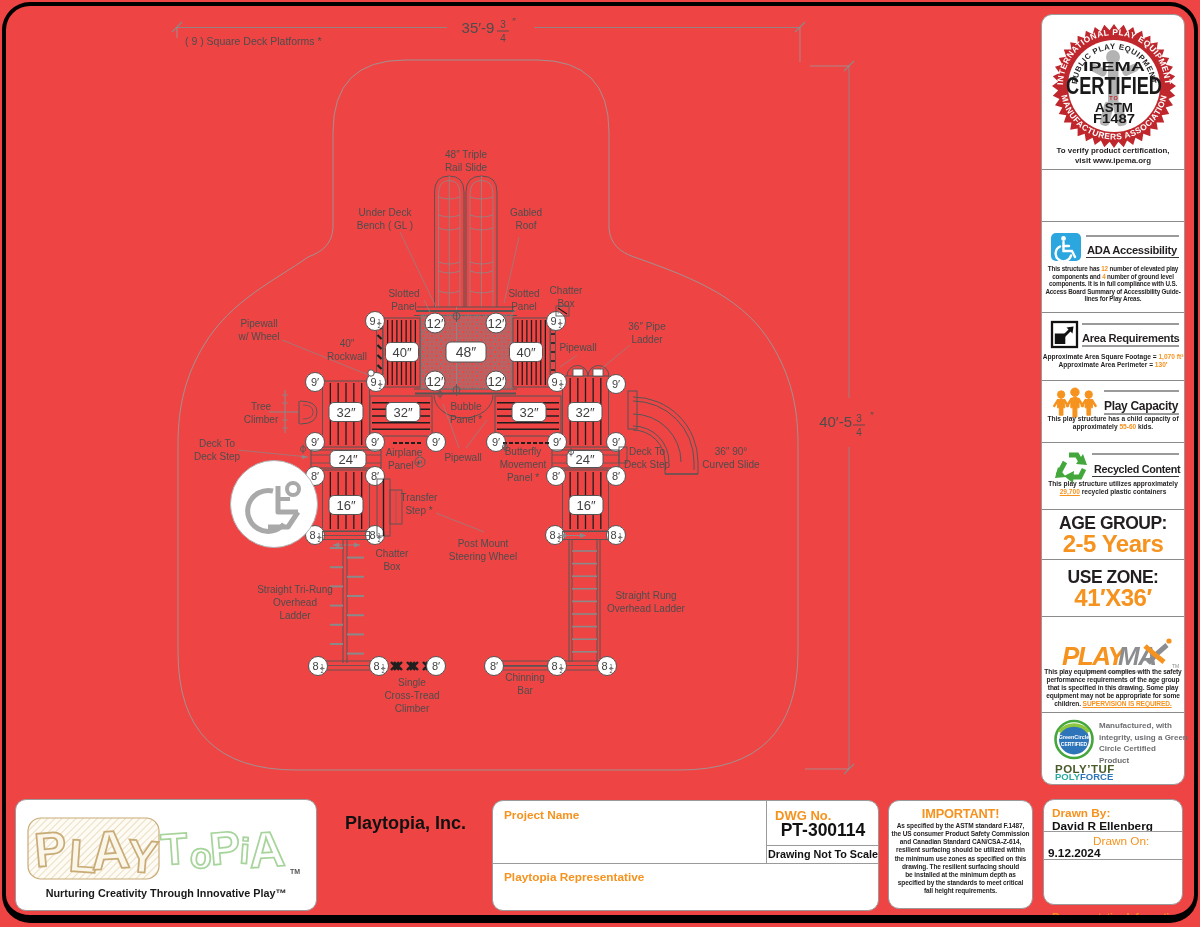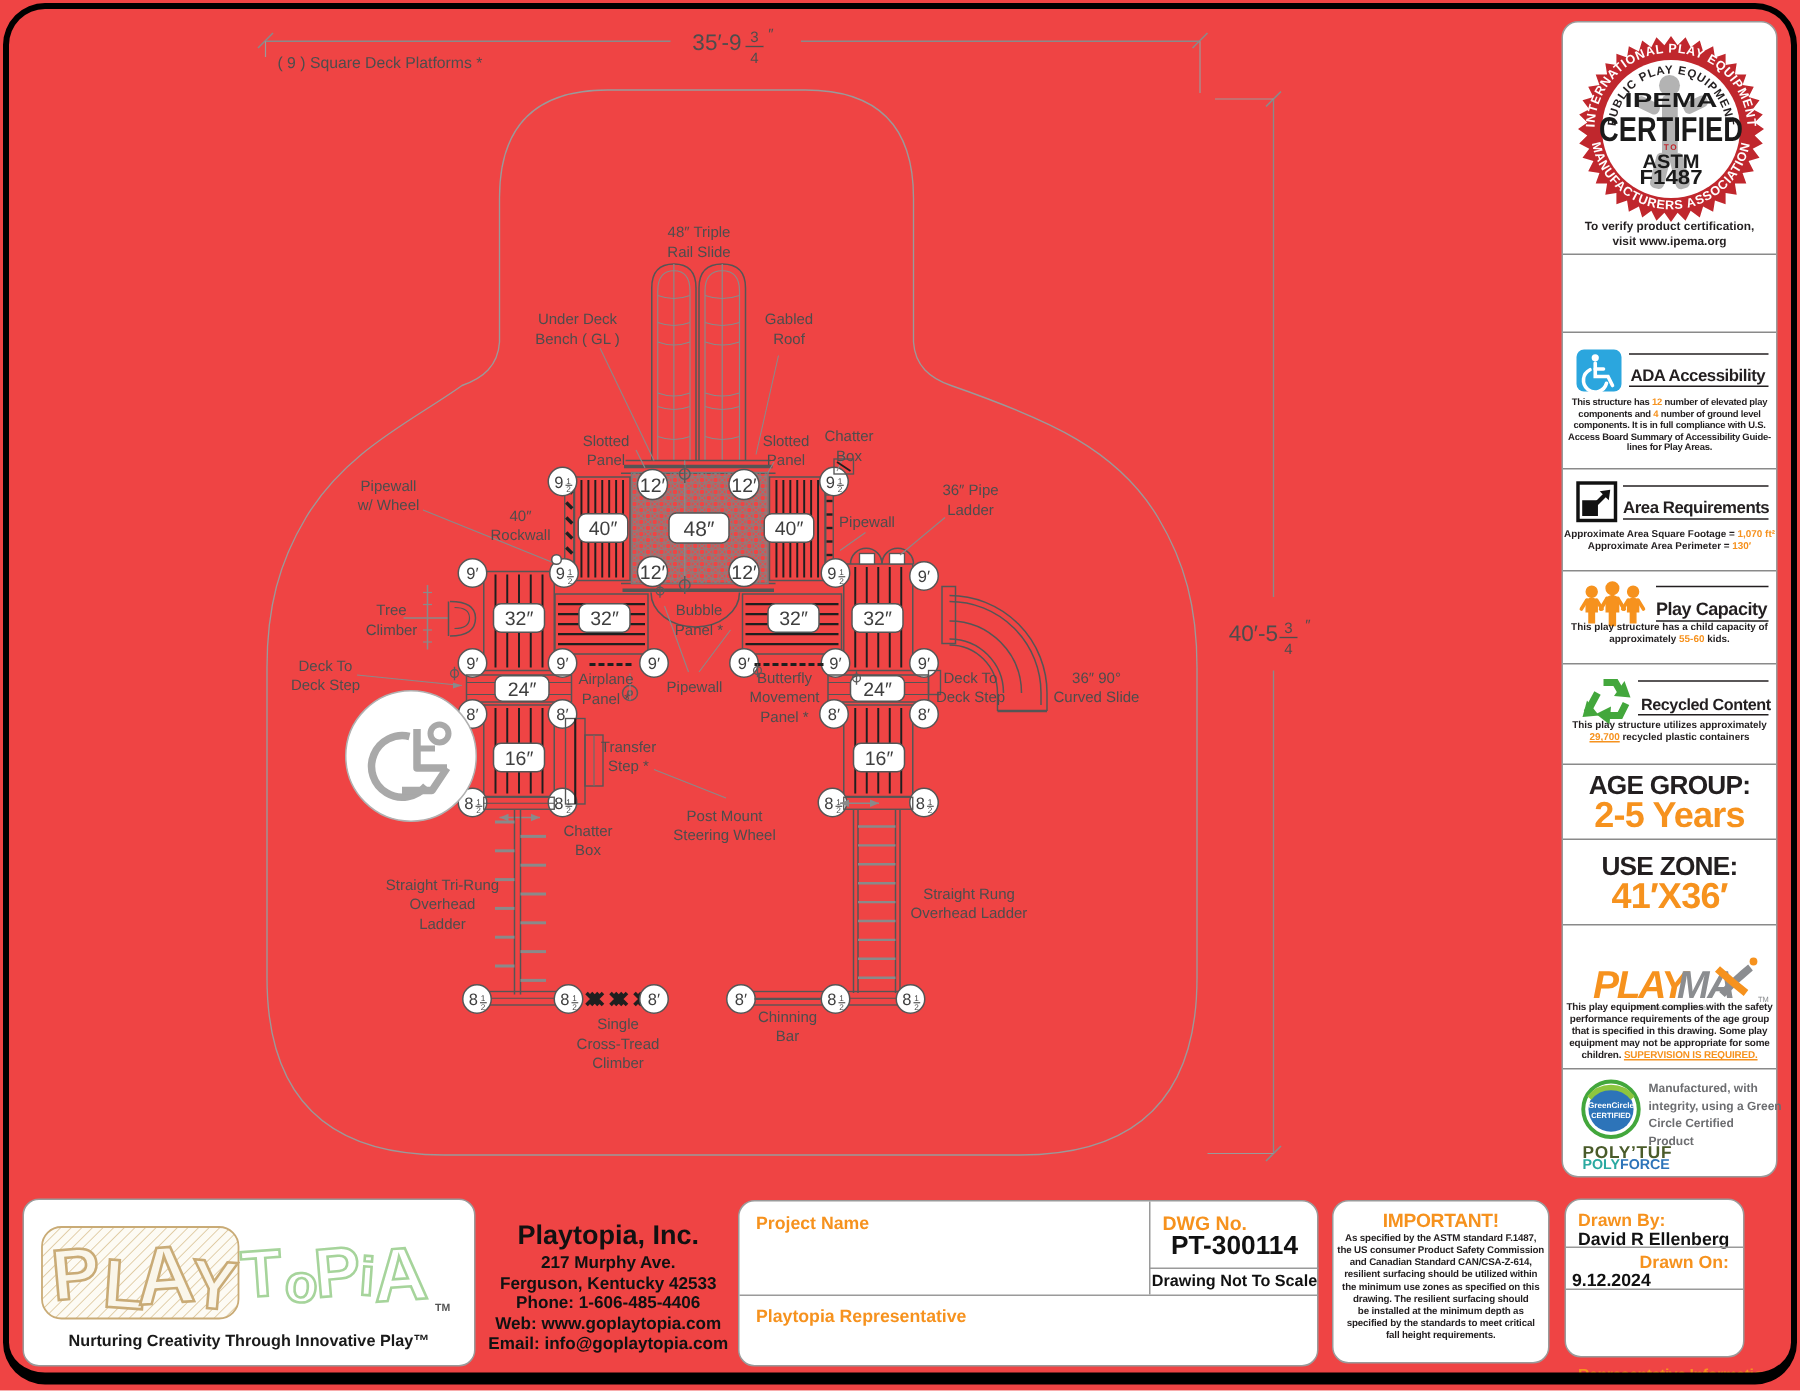--- a/index.html
+++ b/index.html
@@ -578,43 +578,42 @@
 <text x="223" y="63" font-size="36" fill="#fff" stroke="#a6d49b" stroke-width="1.7" transform="rotate(4 223 63)">i</text>
 <text x="234" y="68" font-size="50" fill="#fff" stroke="#a6d49b" stroke-width="1.7" transform="rotate(-4 234 68)">A</text>
 <text x="274" y="74" font-size="7" fill="#555" stroke="none">TM</text>
 </g>
 <text x="150" y="97" font-size="10.8" font-weight="bold" fill="#1a1a1a" text-anchor="middle" font-family="&quot;Liberation Sans&quot;,sans-serif">Nurturing Creativity Through Innovative Play™</text>
 </svg>
 </div>
 
 <div style="position:absolute;left:318px;top:813px;width:175px;text-align:center;z-index:10;color:#111;white-space:nowrap;">
 <div style="font-size:18px;font-weight:bold;">Playtopia, Inc.</div>
-<div style="font-size:11.4px;font-weight:bold;line-height:13.6px;margin-top:2px;">217 Murphy Ave.<br>Ferguson, Kentucky 42533<br>Phone: 1-606-485-4406<br>Web: www.goplaytopia.com<br>Email: info@goplaytopia.com</div>
 </div>
 
 <div class="fbox" style="left:492px;top:800px;width:387px;height:111px;">
 <div style="position:absolute;left:11px;top:7px;font-size:11.8px;font-weight:bold;color:#f6921e;">Project Name</div>
 <div style="position:absolute;left:273px;top:0;width:0;height:62px;border-left:1px solid #9a9a9a;"></div>
 <div style="position:absolute;left:273px;top:44px;width:113px;height:0;border-top:1px solid #9a9a9a;"></div>
 <div style="position:absolute;left:0;top:62px;width:100%;height:0;border-top:1px solid #9a9a9a;"></div>
 <div style="position:absolute;left:282px;top:7px;font-size:13px;font-weight:bold;color:#f6921e;">DWG No.</div>
 <div style="position:absolute;left:274px;top:19px;width:112px;text-align:center;font-size:17.5px;font-weight:bold;color:#111;">PT-300114</div>
 <div style="position:absolute;left:274px;top:47px;width:112px;text-align:center;font-size:10.8px;font-weight:bold;color:#111;">Drawing Not To Scale</div>
 <div style="position:absolute;left:11px;top:69px;font-size:11.8px;font-weight:bold;color:#f6921e;">Playtopia Representative</div>
 </div>
 
 <div class="fbox" style="left:888px;top:800px;width:145px;height:109px;text-align:center;">
 <div style="font-size:12.8px;font-weight:bold;color:#f6921e;margin-top:5px;letter-spacing:-0.2px;">IMPORTANT!</div>
 <div style="font-size:6.5px;font-weight:bold;color:#231f20;line-height:8.15px;margin-top:1px;letter-spacing:-0.1px;">As specified by the ASTM standard F.1487,<br>the US consumer Product Safety Commission<br>and Canadian Standard CAN/CSA-Z-614,<br>resilient surfacing should be utilized within<br>the minimum use zones as specified on this<br>drawing. The resilient surfacing should<br>be installed at the minimum depth as<br>specified by the standards to meet critical<br>fall height requirements.</div>
 </div>
 
-<div class="fbox" style="left:1043px;top:799px;width:120px;height:106px;white-space:nowrap;">
+<div class="fbox" style="left:1043px;top:799px;width:140px;height:106px;white-space:nowrap;">
 <div style="position:absolute;left:8px;top:6px;font-size:11.8px;font-weight:bold;color:#f6921e;">Drawn By:</div>
 <div style="position:absolute;left:8px;top:18.5px;font-size:11.8px;font-weight:bold;color:#111;">David R Ellenberg</div>
 <div style="position:absolute;left:0;top:31px;width:100%;border-top:1px solid #9a9a9a;"></div>
-<div style="position:absolute;left:8px;top:34px;font-size:11.8px;font-weight:bold;color:#f6921e;padding-left:41px;">Drawn On:</div>
+<div style="position:absolute;left:8px;top:34px;font-size:11.8px;font-weight:normal;color:#f6921e;padding-left:41px;">Drawn On:</div>
 <div style="position:absolute;left:4px;top:46px;font-size:11.8px;font-weight:bold;color:#111;">9.12.2024</div>
 <div style="position:absolute;left:0;top:59px;width:100%;border-top:1px solid #9a9a9a;"></div>
 <div style="position:absolute;left:8px;top:62.5px;font-size:10.6px;font-weight:bold;color:#f6921e;letter-spacing:-0.3px;margin-top:48px;">Representative Information</div>
 </div>
 </div>
 <div id="pgborder"></div>
 </div>
 
 </body></html>

